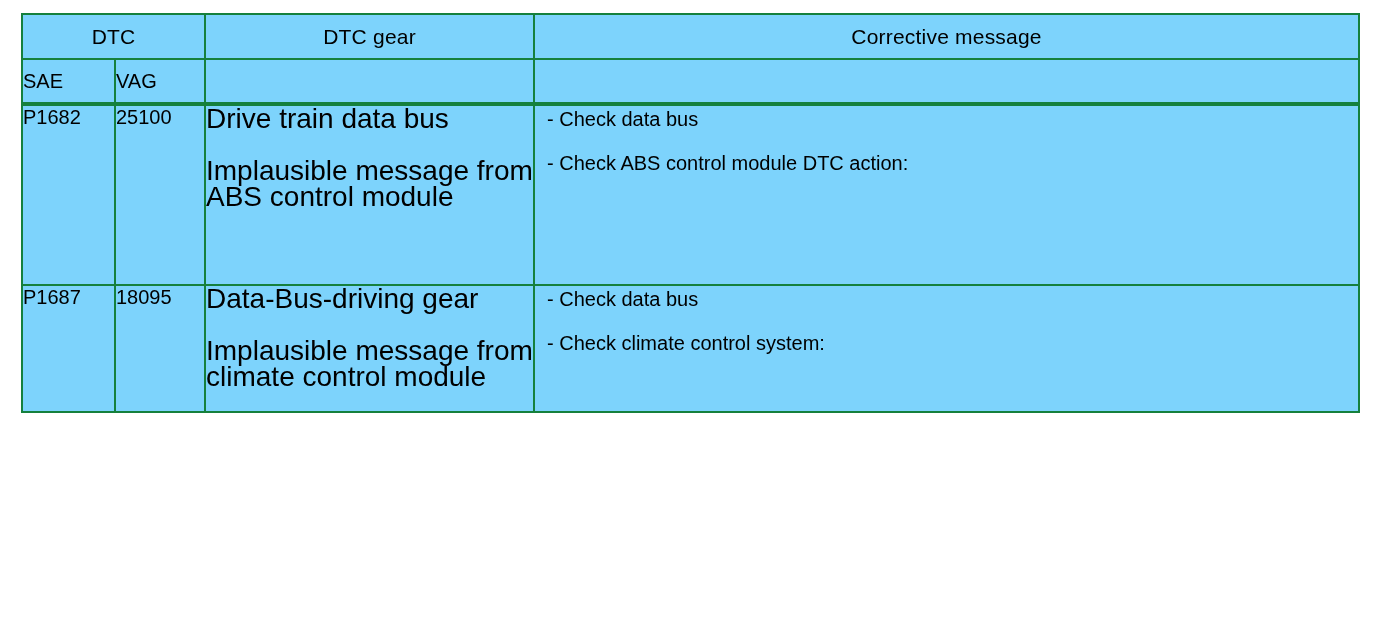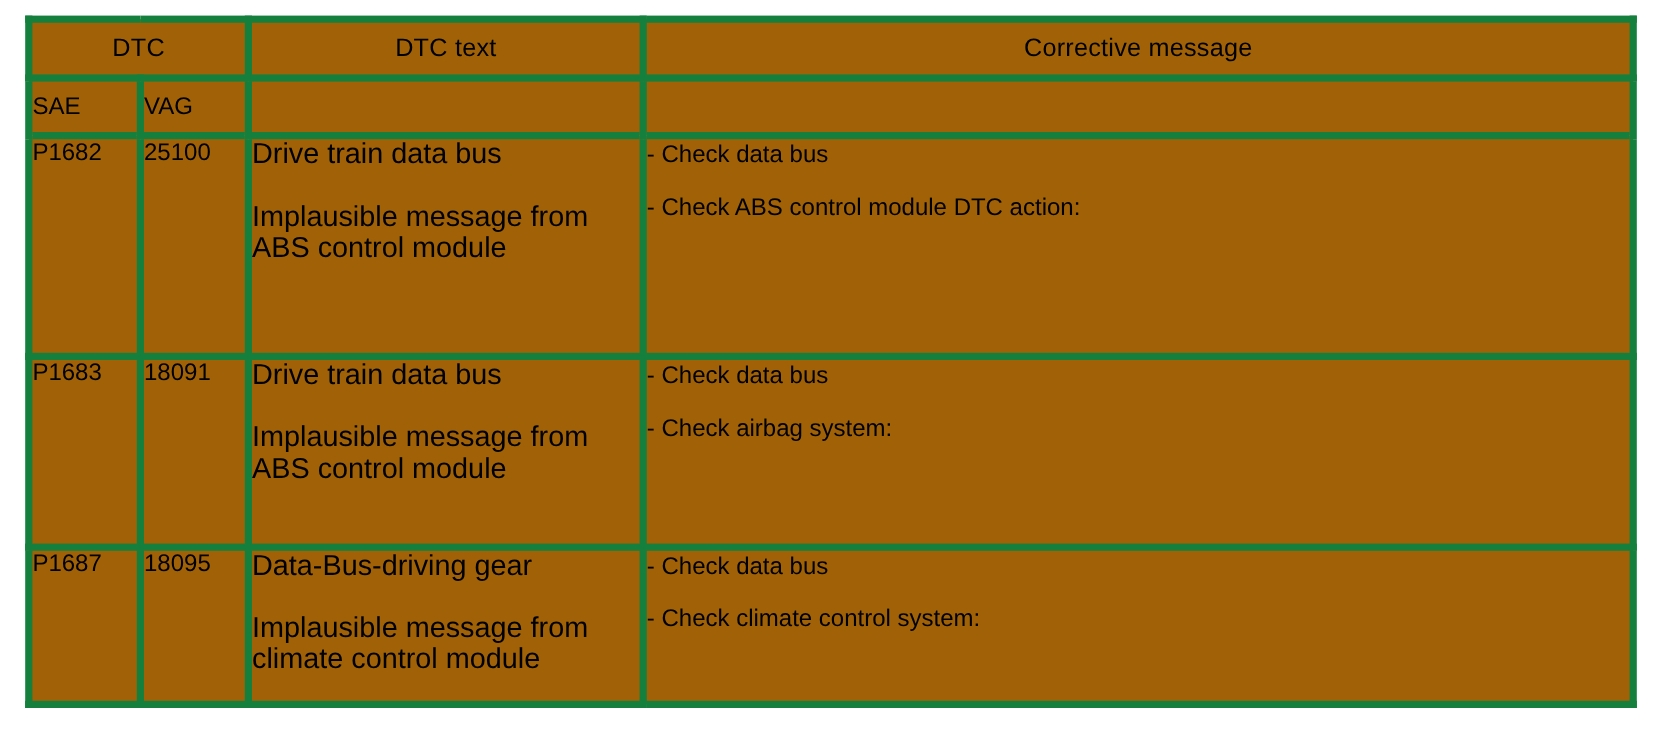--- a/index.html
+++ b/index.html
@@ -24,25 +24,25 @@
     position: absolute;
     left: 21px;
     top: 13px;
     width: 1337px;
     border-collapse: collapse;
     table-layout: fixed;
     background: #ffffff;
   }
   table.dtc-table td,
   table.dtc-table th {
-    border: 6px solid #15803d;
+    border: 2px solid #15803d;
     padding: 0;
     vertical-align: top;
     font-weight: normal;
-    background: #a16207;
+    background: #7dd3fc;
   }
   
   col.col-sae  { width: 93px; }
   col.col-vag  { width: 90px; }
   col.col-text { width: 329px; }
   col.col-act  { width: 825px; }
 
   
   .hdr-main {
     text-align: center;
@@ -68,35 +68,36 @@
   }
 
   
   .cell-code {
     font-size: 20px;
     padding: 12px 0 0 9px;
     white-space: nowrap;
     margin-top: 24px;
   }
   .cell-text {
-    font-size: 24px;
+    font-size: 28px;
     padding: 12px 10px 0 10px;
     line-height: 26px;
   }
   .cell-text .line-gap {
     height: 26px;
   }
   .cell-action {
     font-size: 20px;
     padding: 22px 10px 0 12px;
     line-height: 26px;
   }
   .cell-action .bullet {
     margin-bottom: 18px;
     white-space: nowrap;
+    padding-left: 12px;
   }
   .cell-action .bullet:last-child {
     margin-bottom: 0;
   }
 
   
   tr.body-row-1 td { height: 178px; }
   tr.body-row-2 td { height: 153px; }
   tr.body-row-3 td { height: 125px; }
 </style>
@@ -108,21 +109,21 @@
   <table class="dtc-table">
     <colgroup>
       <col class="col-sae">
       <col class="col-vag">
       <col class="col-text">
       <col class="col-act">
     </colgroup>
     <thead>
       <tr class="header-main-row">
         <th class="hdr-main" colspan="2">DTC</th>
-        <th class="hdr-main" rowspan="1">DTC text</th>
+        <th class="hdr-main" rowspan="1">DTC gear</th>
         <th class="hdr-main" rowspan="1">Corrective message</th>
       </tr>
       <tr class="header-sub-row">
         <th class="hdr-sub">SAE</th>
         <th class="hdr-sub">VAG</th>
         <td class="hdr-blank"></td>
         <td class="hdr-blank"></td>
       </tr>
     </thead>
     <tbody>
@@ -135,34 +136,20 @@
           <div class="line-gap"></div>
           <div>Implausible message from</div>
           <div>ABS control module</div>
         </td>
         <td class="cell-action">
           <div class="bullet">- Check data bus</div>
           <div class="bullet">- Check ABS control module DTC action:</div>
         </td>
       </tr>
 
-      <tr class="body-row-2">
-        <td class="cell-code">P1683</td>
-        <td class="cell-code">18091</td>
-        <td class="cell-text">
-          <div>Drive train data bus</div>
-          <div class="line-gap"></div>
-          <div>Implausible message from</div>
-          <div>ABS control module</div>
-        </td>
-        <td class="cell-action">
-          <div class="bullet">- Check data bus</div>
-          <div class="bullet">- Check airbag system:</div>
-        </td>
-      </tr>
 
       <tr class="body-row-3">
         <td class="cell-code">P1687</td>
         <td class="cell-code">18095</td>
         <td class="cell-text">
           <div>Data-Bus-driving gear</div>
           <div class="line-gap"></div>
           <div>Implausible message from</div>
           <div>climate control module</div>
         </td>

